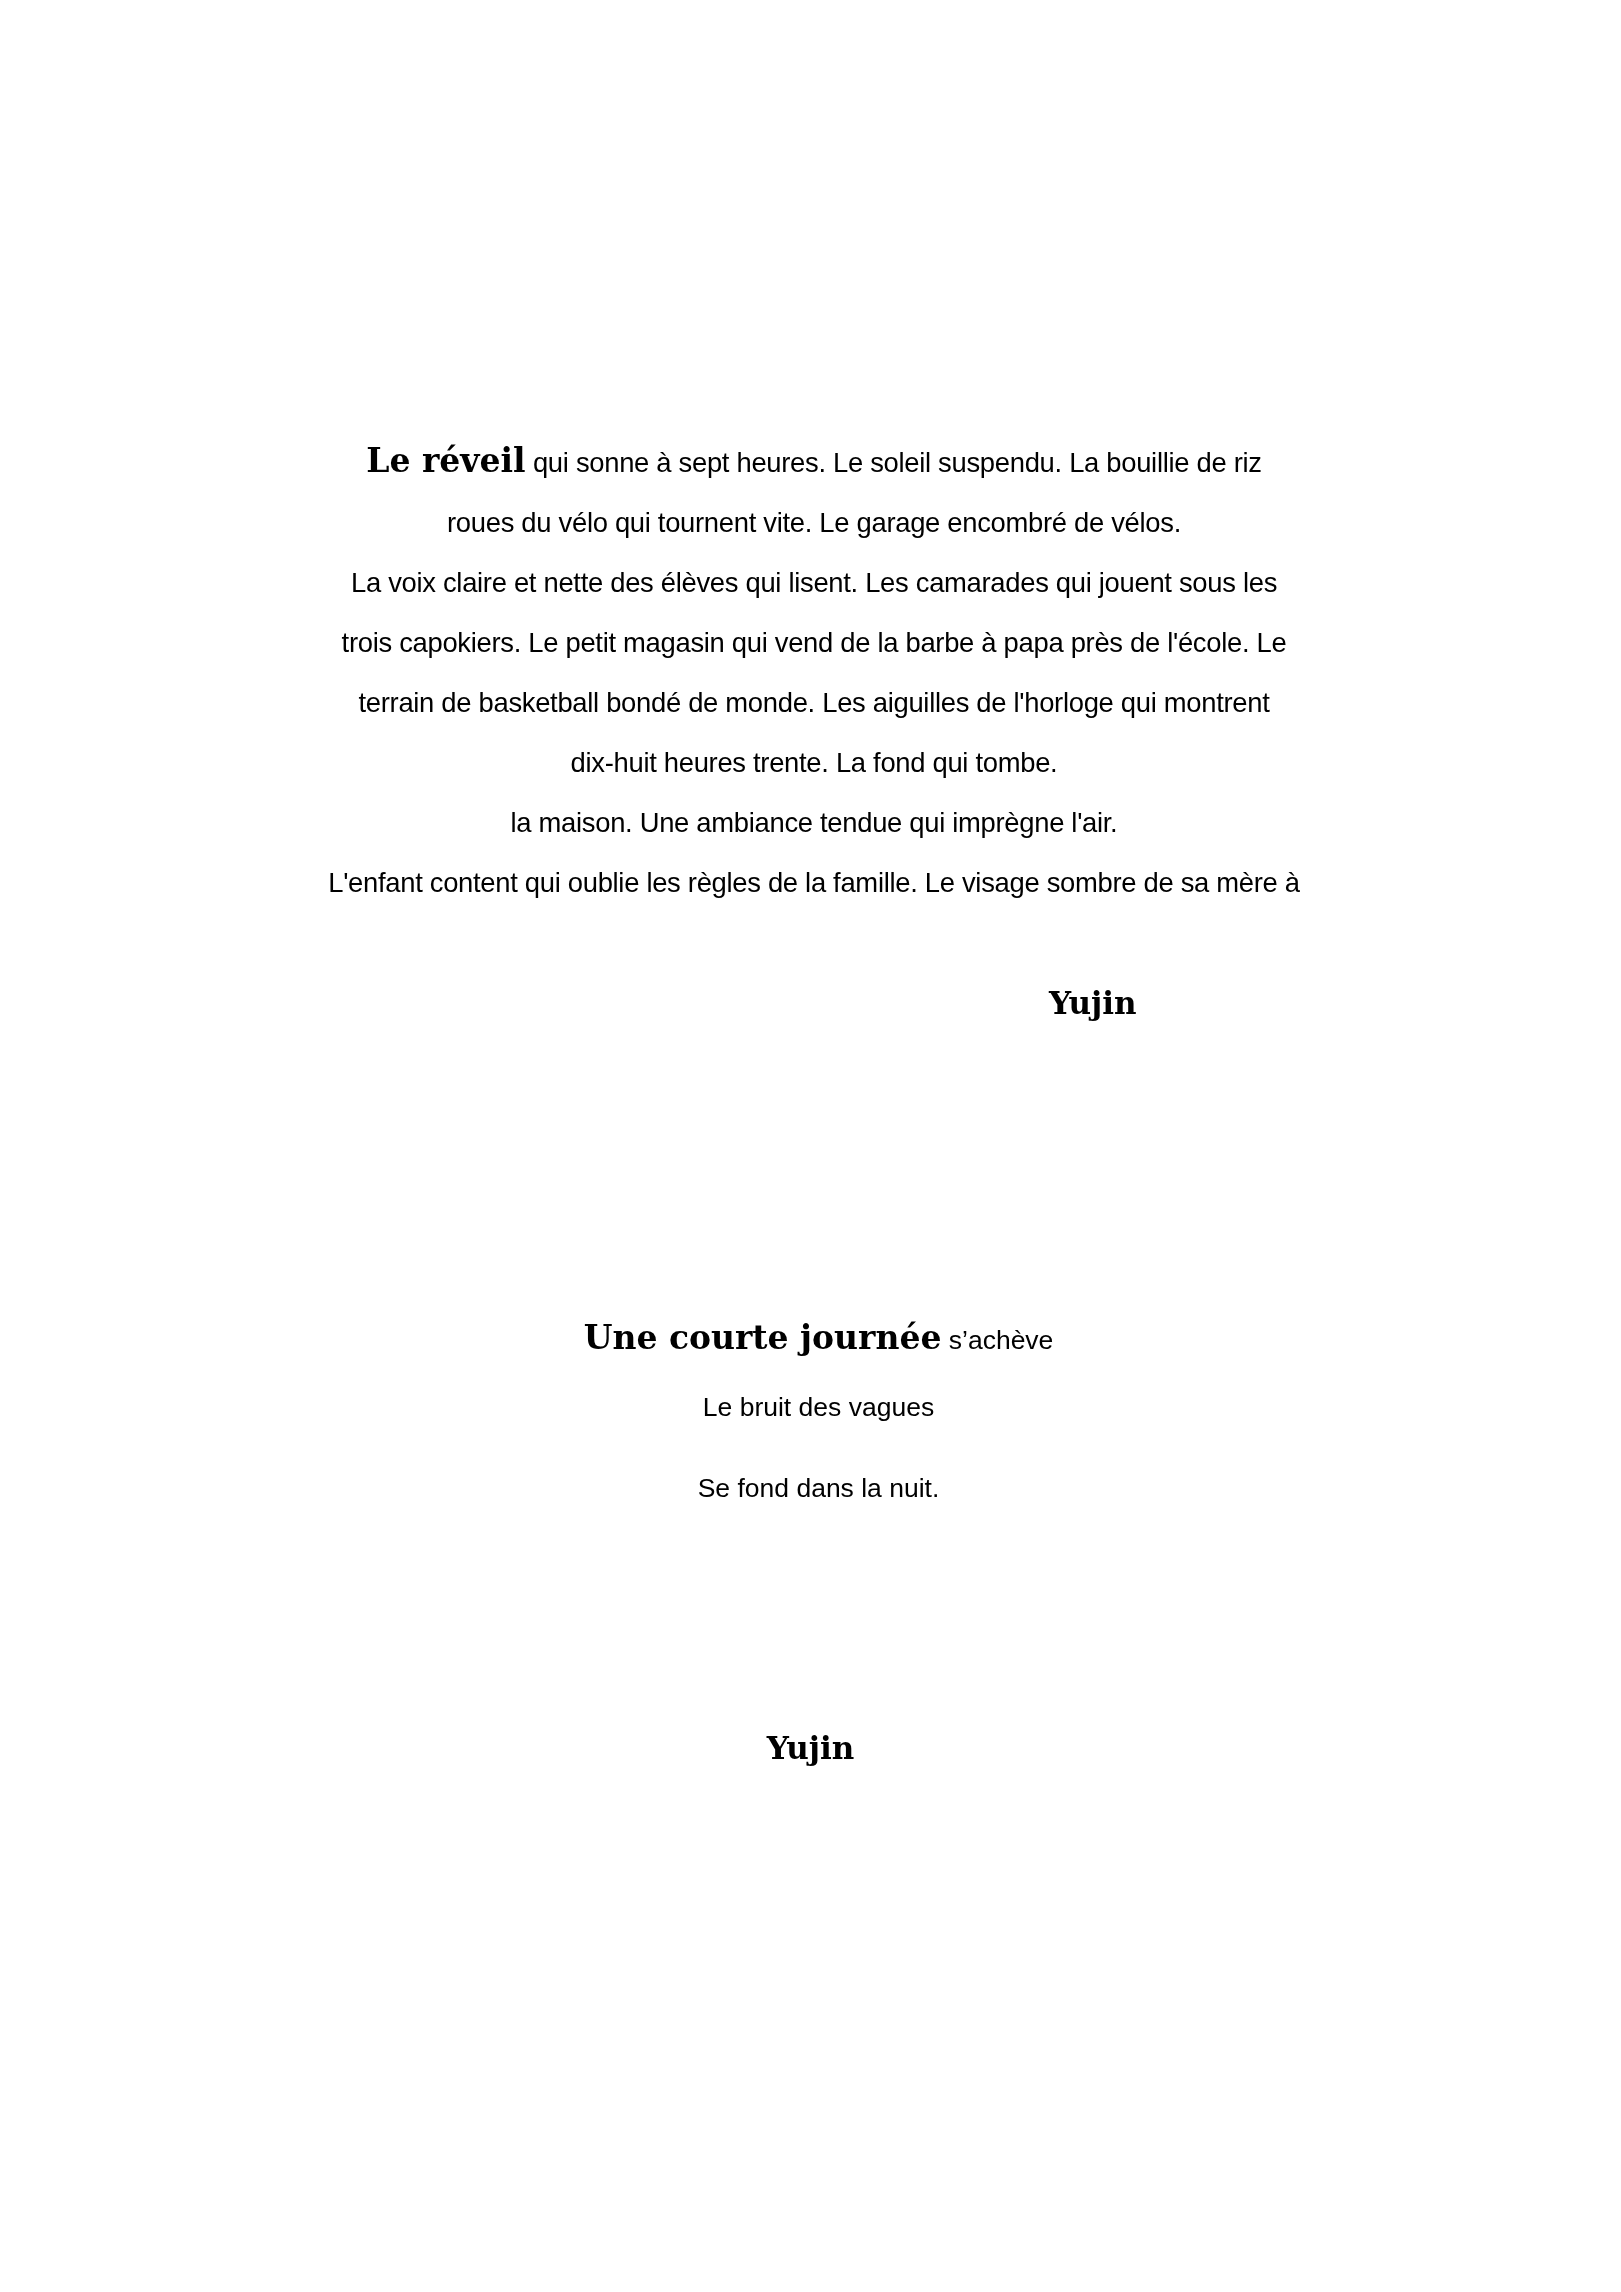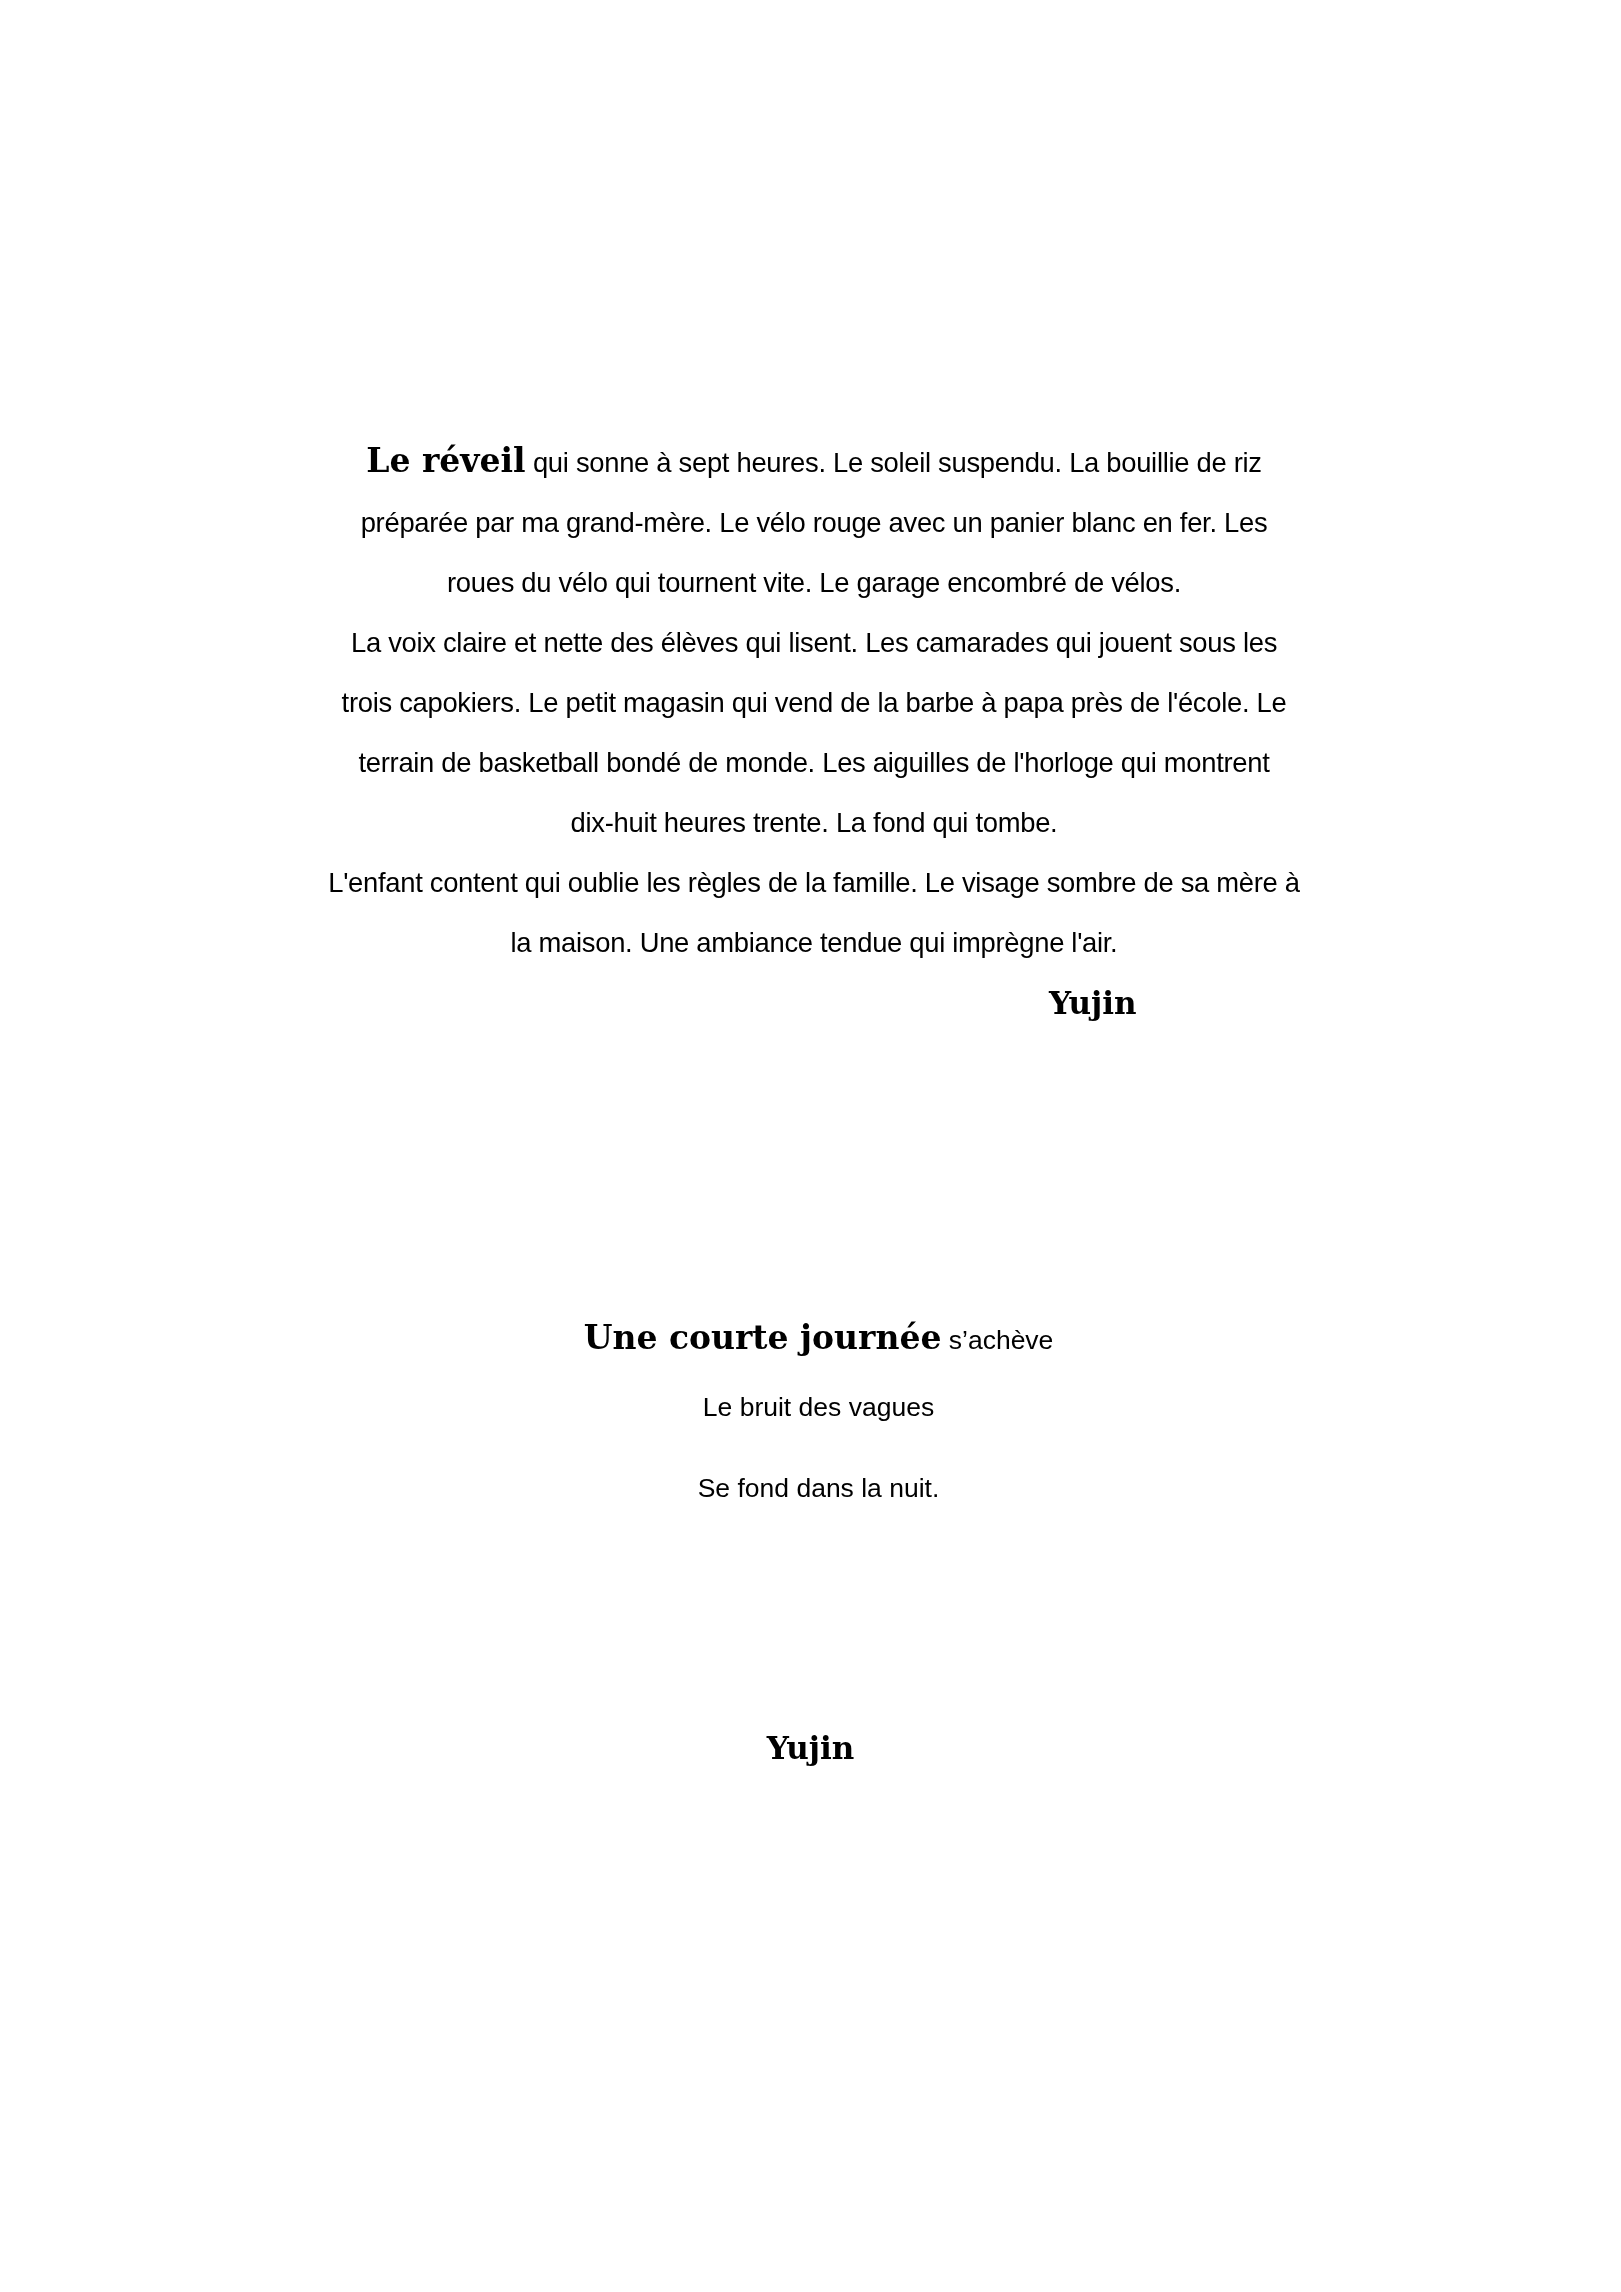--- a/index.html
+++ b/index.html
@@ -34,28 +34,27 @@
   .sig2 {
     position: absolute; left: 0; width: 1621px; top: 1730px; text-align: center;
     font-family: "DejaVu Serif", serif; font-weight: bold; font-size: 31px;
   }
 </style>
 </head>
 <body>
 
 <div class="poem1">
   <span class="line"><span class="title-bold">Le réveil</span><span> qui sonne à sept heures. Le soleil suspendu. La bouillie de riz</span></span>
-  <span class="line">préparée par ma grand-mère. Le vélo rouge avec un panier blanc en fer. Les</span>
   <span class="line">roues du vélo qui tournent vite. Le garage encombré de vélos.</span>
   <span class="line">La voix claire et nette des élèves qui lisent. Les camarades qui jouent sous les</span>
   <span class="line">trois capokiers. Le petit magasin qui vend de la barbe à papa près de l'école. Le</span>
   <span class="line">terrain de basketball bondé de monde. Les aiguilles de l'horloge qui montrent</span>
   <span class="line">dix-huit heures trente. La fond qui tombe.</span>
+  <span class="line">la maison. Une ambiance tendue qui imprègne l'air.</span>
   <span class="line">L'enfant content qui oublie les règles de la famille. Le visage sombre de sa mère à</span>
-  <span class="line">la maison. Une ambiance tendue qui imprègne l'air.</span>
 </div>
 <div class="sig1">Yujin</div>
 
 <div class="poem2">
   <div class="title-row"><span class="t">Une courte journée</span><span class="sub"> s’achève</span></div>
   <div class="vline">Le bruit des vagues</div>
   <div class="vline">Se fond dans la nuit.</div>
 </div>
 <div class="sig2">Yujin</div>
 

